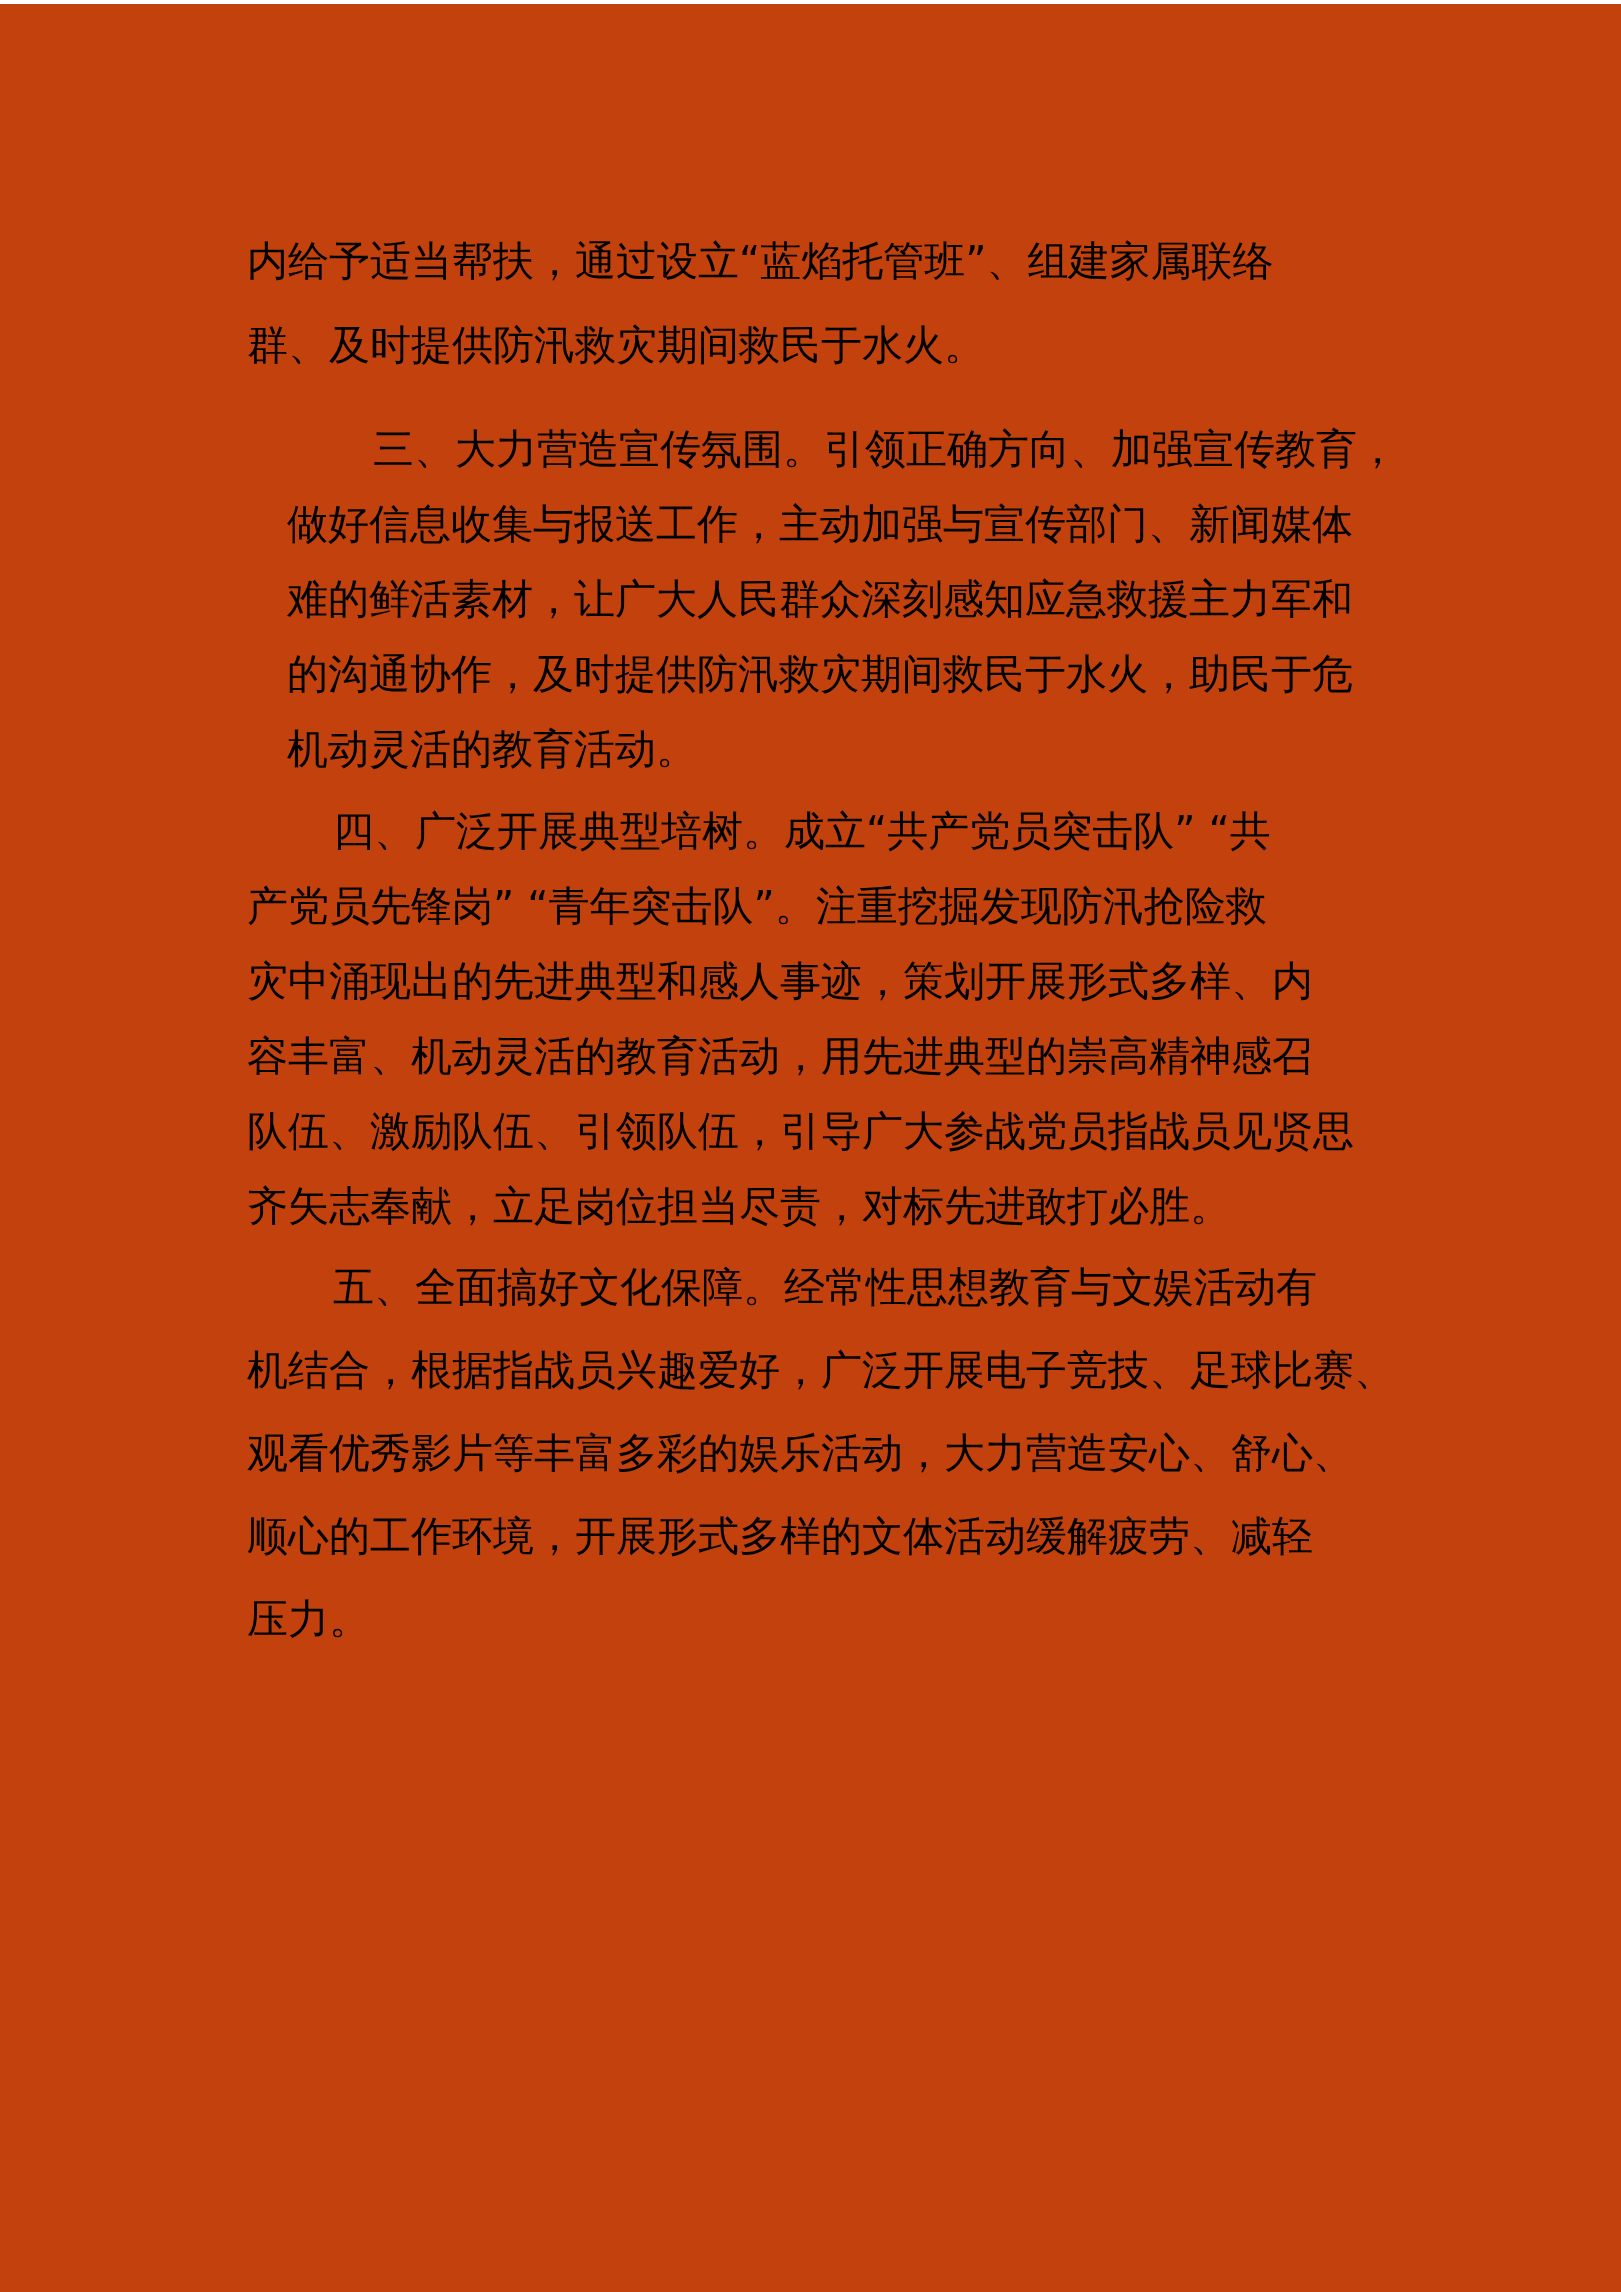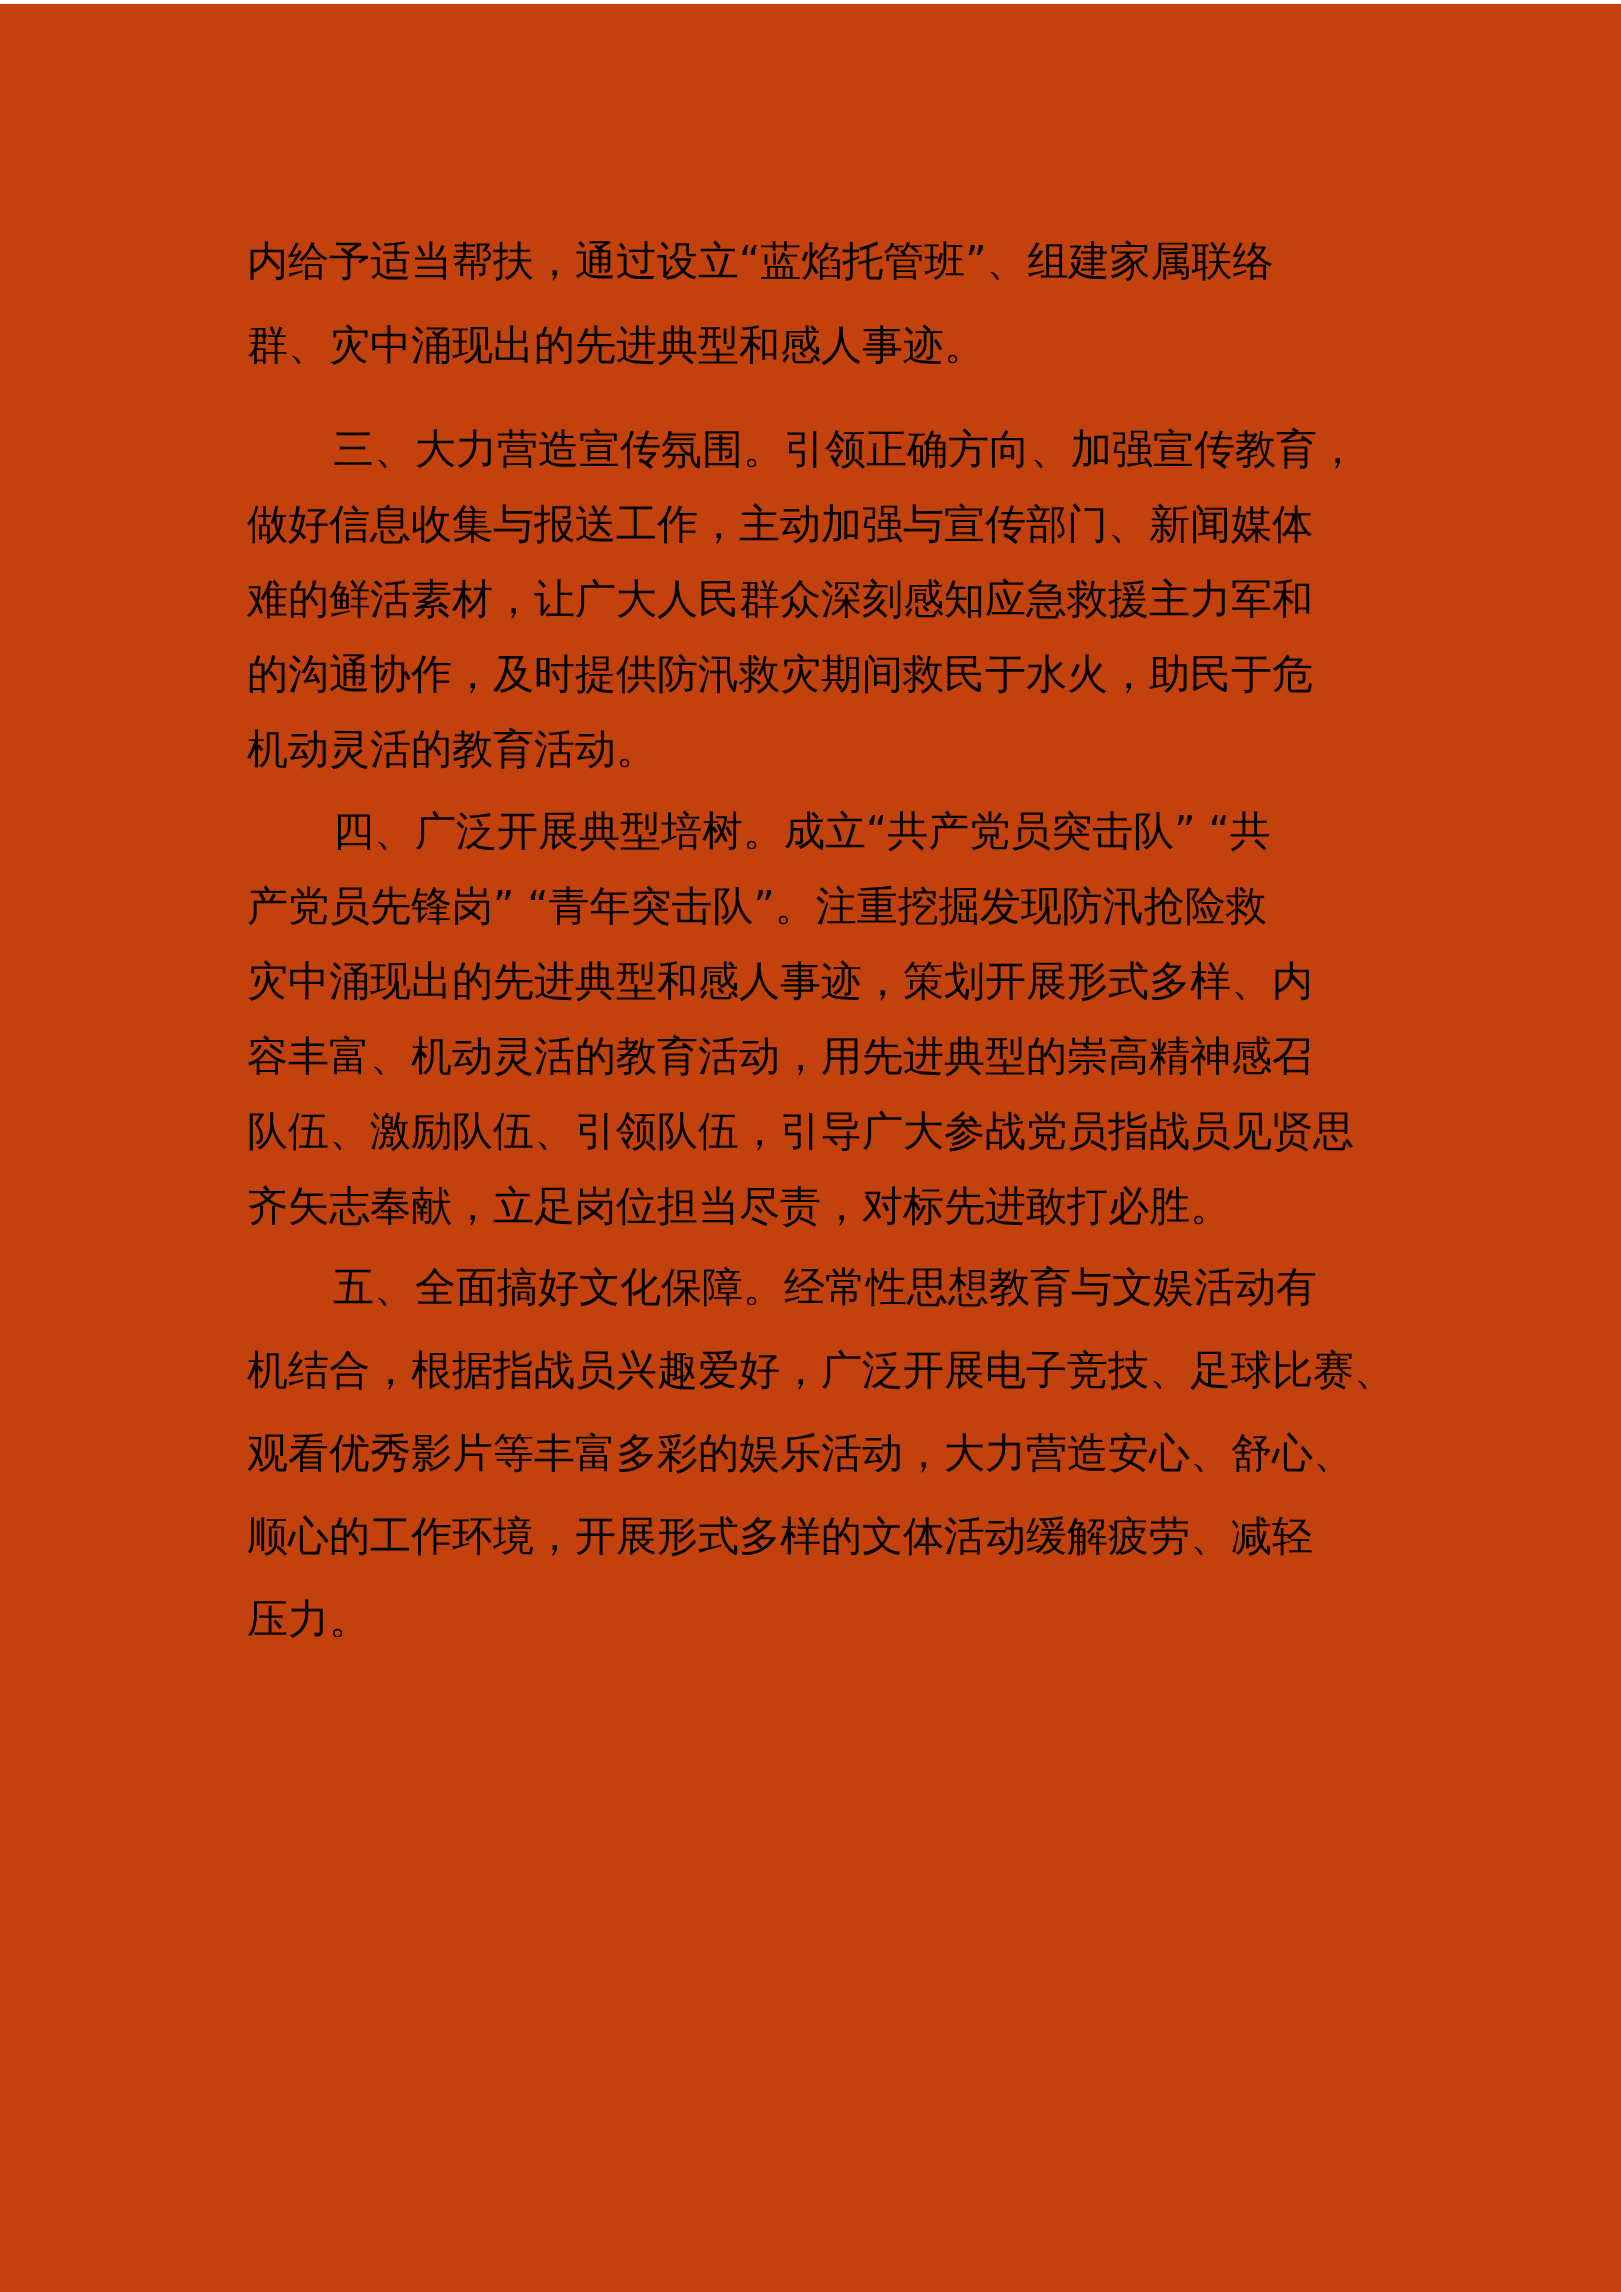--- a/index.html
+++ b/index.html
@@ -40,24 +40,24 @@
   .p3 .line, .p4 .line { margin-bottom: 32px; }
   .p5 .line { margin-bottom: 40px; }
 </style>
 </head>
 <body>
 
 <div class="page">
 
   <div class="para p1" style="top:236px;">
     <span class="line">内给予适当帮扶，通过设立“蓝焰托管班”、组建家属联络</span>
-    <span class="line">群、灾中涌现出的先进典型和感人事迹。</span>
+    <span class="line">群、及时提供防汛救灾期间救民于水火。</span>
   </div>
 
-  <div class="para p3" style="top:424px;">
+  <div class="para p3" style="top:424px;margin-left:40px;">
     <span class="line indent">三、大力营造宣传氛围。引领正确方向、加强宣传教育，</span>
     <span class="line">做好信息收集与报送工作，主动加强与宣传部门、新闻媒体</span>
     <span class="line">难的鲜活素材，让广大人民群众深刻感知应急救援主力军和</span>
     <span class="line">的沟通协作，及时提供防汛救灾期间救民于水火，助民于危</span>
     <span class="line">机动灵活的教育活动。</span>
   </div>
 
   <div class="para p5" style="top:1262px;">
     <span class="line indent">五、全面搞好文化保障。经常性思想教育与文娱活动有</span>
     <span class="line">机结合，根据指战员兴趣爱好，广泛开展电子竞技、足球比赛、</span>

